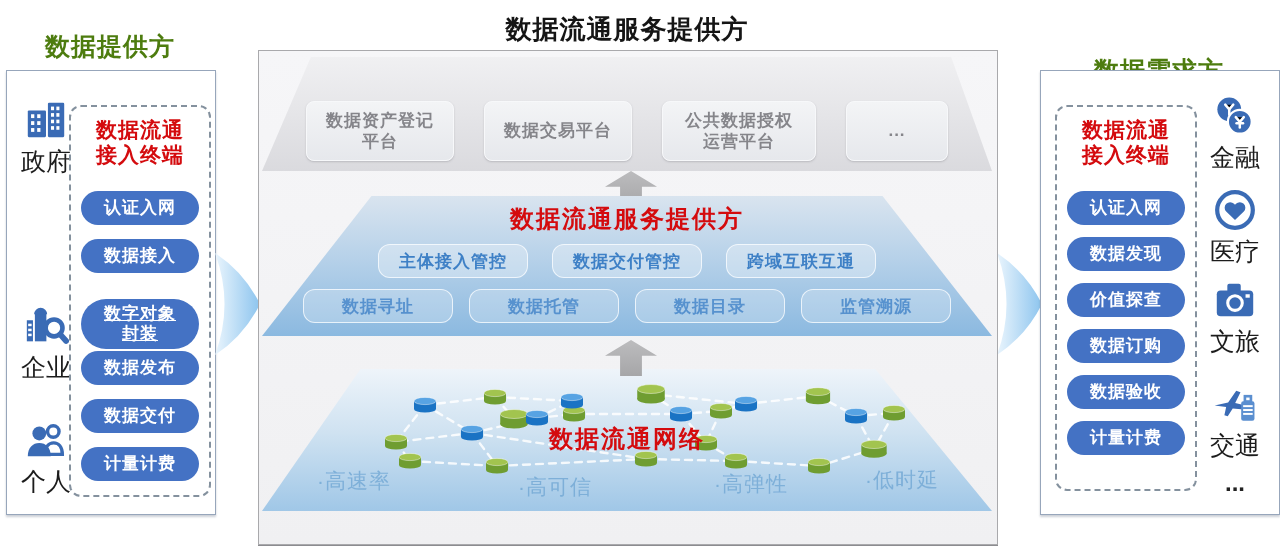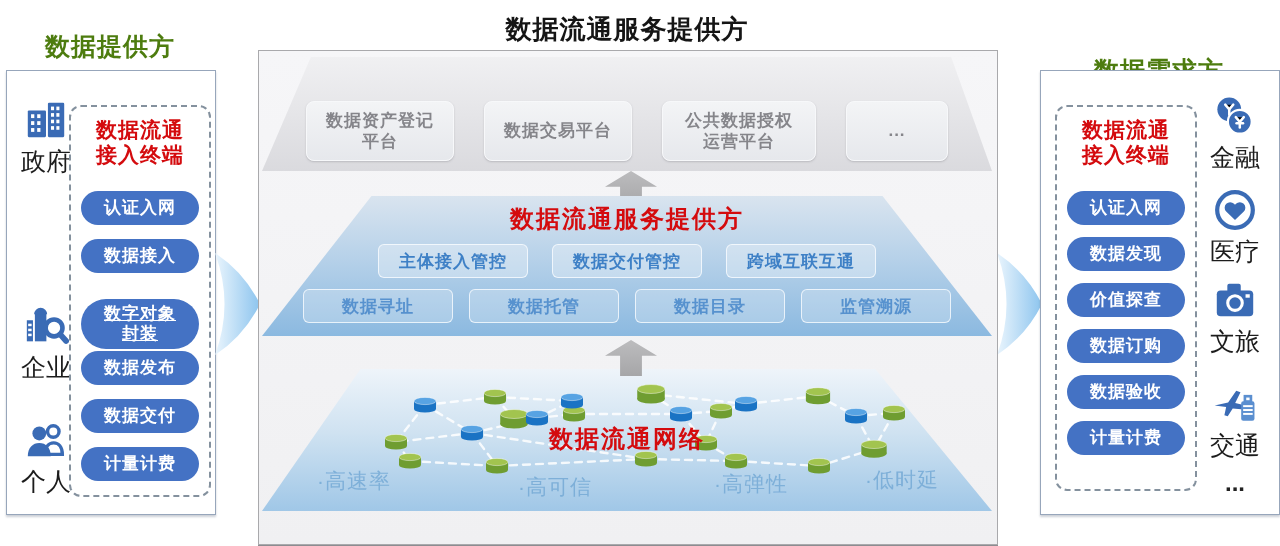--- a/index.html
+++ b/index.html
@@ -62,21 +62,21 @@
   .up-arrow{width:52px;height:36px;background:linear-gradient(180deg,#bcbcbe 0%,#a6a6a8 100%);
     clip-path:polygon(50% 0,100% 44%,71% 44%,71% 100%,29% 100%,29% 44%,0 44%);}
   .ua1{left:346px;top:120px;} .ua2{left:346px;top:289px;z-index:3;}
 
   .layer-mid{top:145px;height:140px;background:linear-gradient(180deg,#d9e4ef 0%,#b6d1e9 45%,#8bb9e0 100%);
     clip-path:polygon(15% 0,85% 0,100% 100%,0 100%);}
   .mid-title{position:absolute;top:7px;left:0;width:100%;text-align:center;
     font-size:24px;font-weight:bold;color:var(--red,#d40b0e);letter-spacing:2px;}
   .mid-row{position:absolute;left:0;width:100%;display:flex;justify-content:center;}
   .mr1{top:48px;gap:24px;} .mr2{top:93px;gap:16px;}
-  .mid-box{width:148px;height:32px;border-radius:6px;
+  .mid-box{width:148px;height:32px;border-radius:12px;
     background:rgba(255,255,255,.30);border:1px solid rgba(250,253,255,.78);
     display:flex;align-items:center;justify-content:center;
     color:#3e80c6;font-size:17px;font-weight:bold;letter-spacing:1px;}
   .mr2 .mid-box{color:rgba(62,128,198,.78);background:rgba(255,255,255,.22);}
 
   .layer-net{top:318px;height:142px;background:linear-gradient(180deg,#eef4fa 0%,#cfe2f1 45%,#a0c7e7 100%);
     clip-path:polygon(13.5% 0,84% 0,100% 100%,0 100%);}
   #net-svg{position:absolute;left:0;top:0;width:730px;height:142px;}
   .net-title{position:absolute;top:54px;left:0;width:100%;text-align:center;
     font-size:24px;font-weight:bold;color:var(--red,#d40b0e);letter-spacing:2px;}

